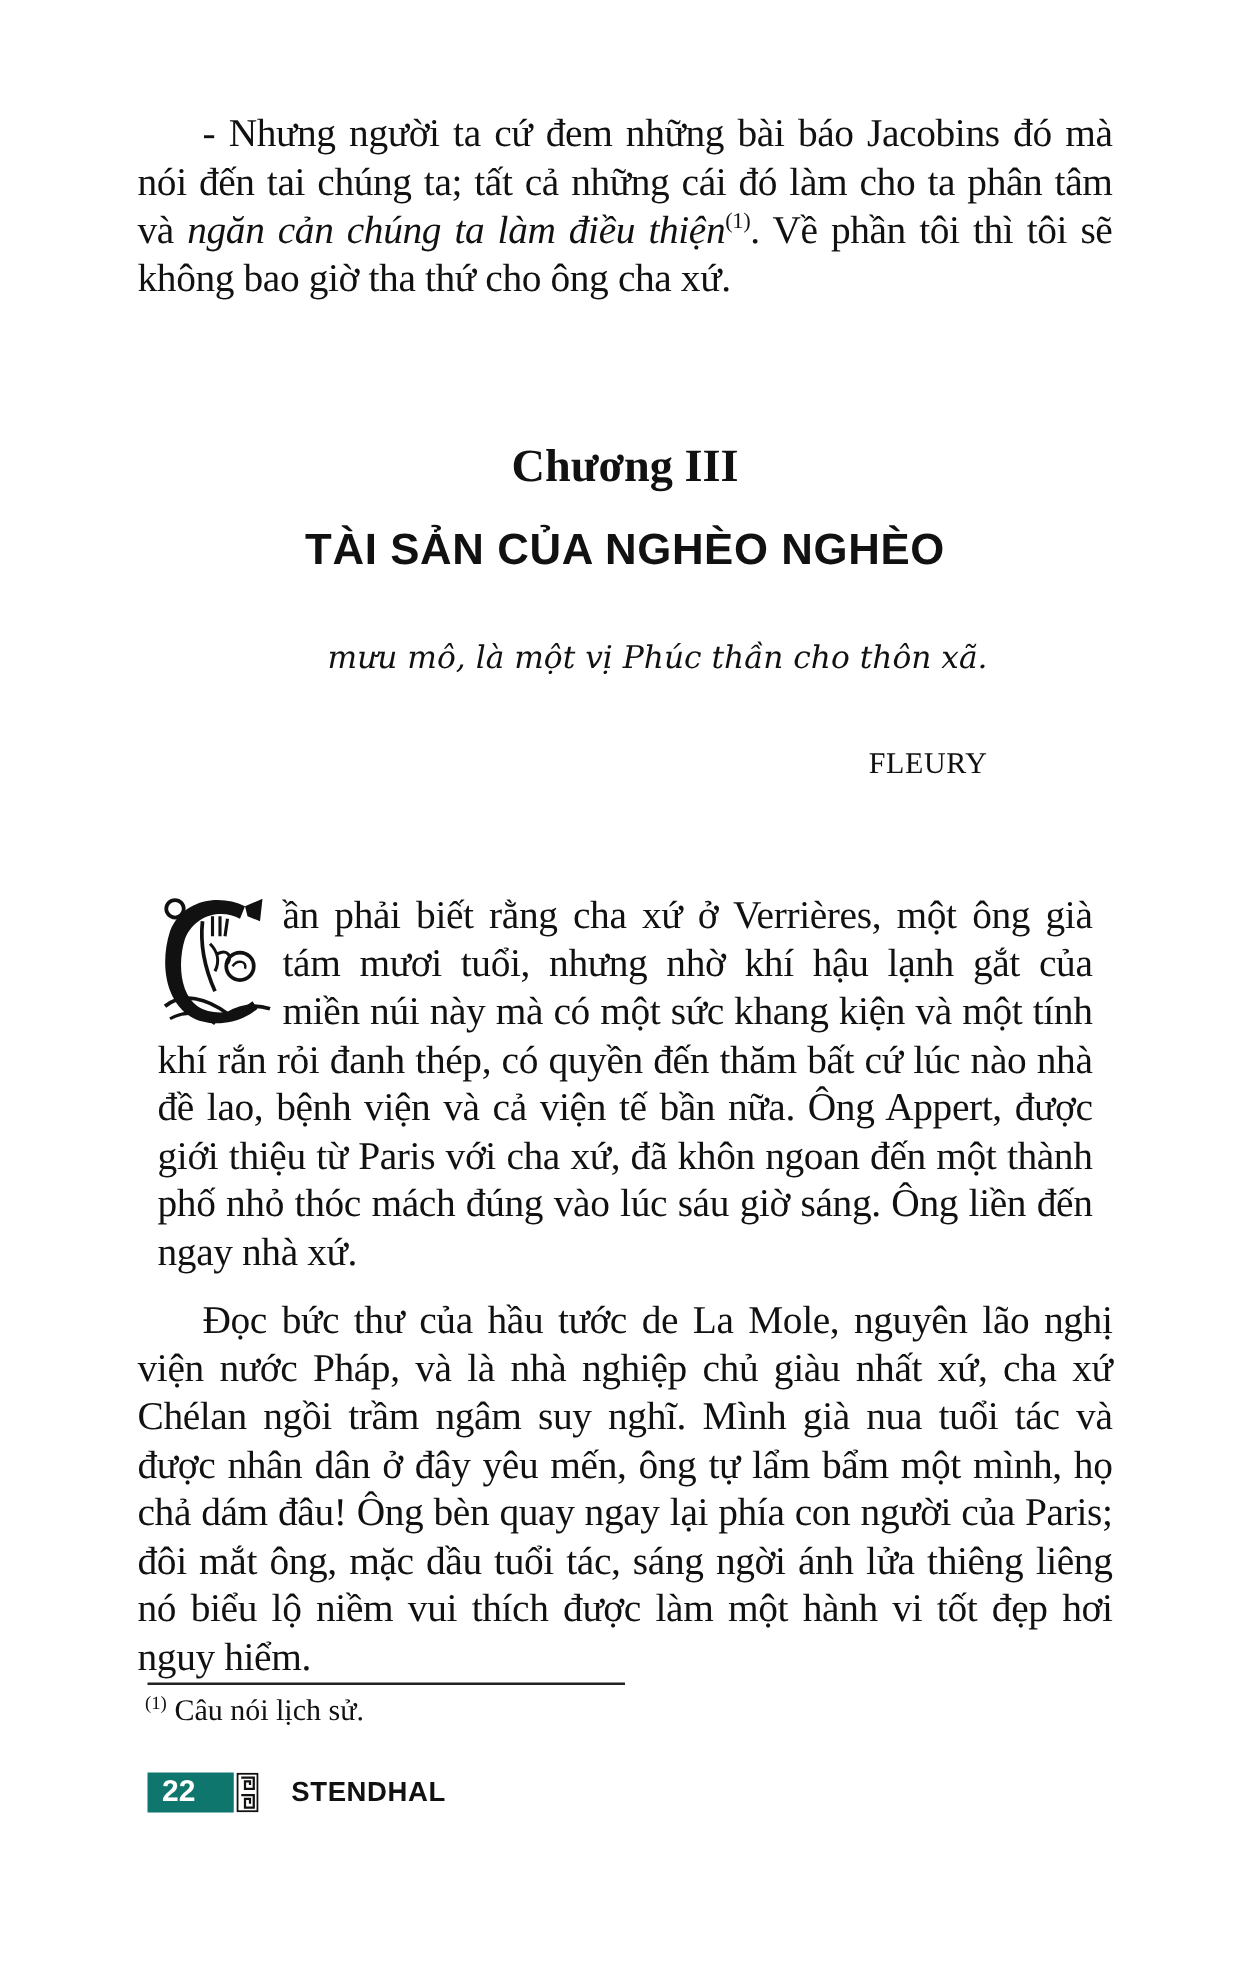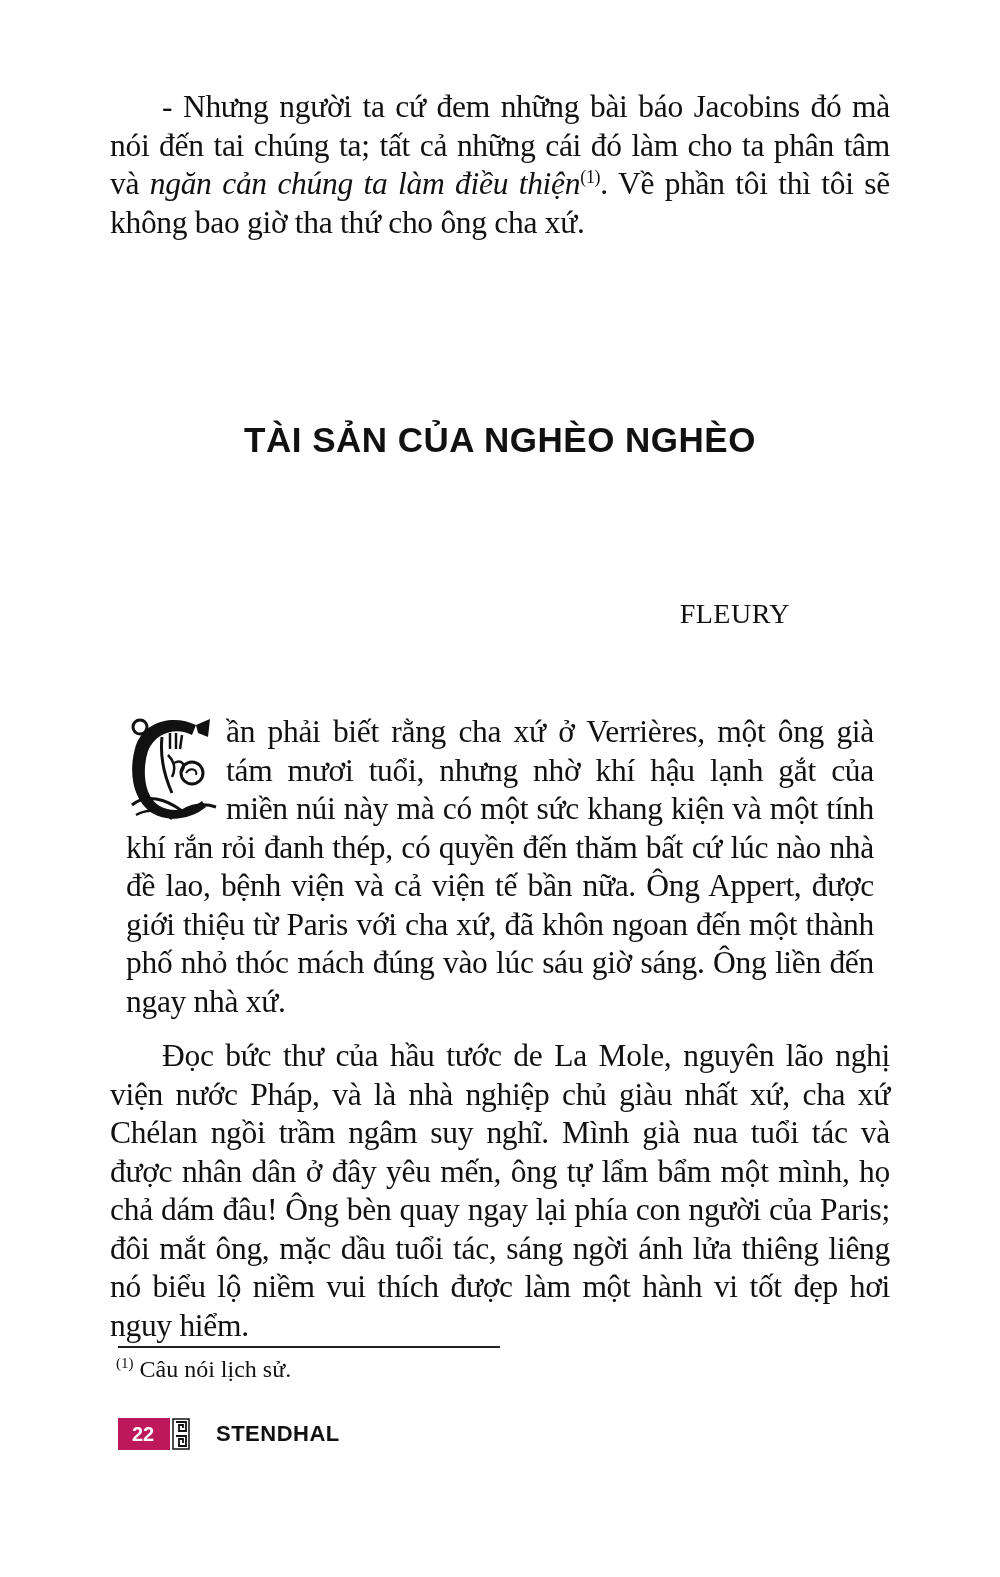--- a/index.html
+++ b/index.html
@@ -31,61 +31,63 @@
       font-family: "Liberation Sans", sans-serif; font-weight: bold; font-size: 35px;
       letter-spacing: 0.5px;
     }
 
     .epigraph {
       position: absolute; right: 110px; top: 504px; text-align: right;
       font-family: "DejaVu Serif", serif; font-style: italic; font-size: 25px; line-height: 44px;
     }
     .epigraph-author {
       position: absolute; right: 110px; top: 598px;
-      font-family: "Liberation Serif", serif; font-size: 28px; letter-spacing: 0.5px;
+      font-family: "Liberation Serif", serif; font-size: 24px; letter-spacing: 0.5px;
     }
 
     #main { top: 697px; }
     .dropcap-wrap { float: left; width: 92px; height: 108px; margin: 2px 8px 0 0; position: relative; }
     .dropcap-wrap svg { width: 92px; height: 108px; display: block; }
 
     .footnote-rule {
       position: absolute; left: 118px; top: 1346px; width: 382px; height: 0;
       border-top: 2px solid #222;
     }
     .footnote {
       position: absolute; left: 116px; top: 1354px;
       font-size: 24px; line-height: 30px;
     }
     .footnote sup { font-size: 15px; }
 
     .footer { position: absolute; left: 118px; top: 1418px; height: 32px; display: flex; align-items: center; }
     .page-num {
-      background: #be185d; color: #fff; width: 50px; height: 32px;
-      font-family: "Liberation Sans", sans-serif; font-weight: bold; font-size: 20px;
-      display: flex; align-items: center; justify-content: center; padding-right: 2px;
+      background: #0f766e; color: #fff; width: 50px; height: 32px;
+      font-family: "Liberation Sans", sans-serif; font-weight: bold; font-size: 24px;
+      display: flex; align-items: center; justify-content: center; padding-right: 19px;
     }
     .footer-ornament { width: 18px; height: 32px; margin-left: 2px; }
     .footer-author {
       margin-left: 26px;
       font-family: "Liberation Sans", sans-serif; font-weight: bold; font-size: 22px; letter-spacing: 0.5px;
     }
   </style>
 </head>
 <body>
 
 <div class="page">
 
   <div class="body-text" id="intro">
     <p class="p-indent"><span>- Nhưng người ta cứ đem những bài báo Jacobins đó mà nói đến tai chúng ta; tất cả những cái đó làm cho ta phân tâm và </span><span class="ital">ngăn cản chúng ta làm điều thiện</span><sup>(1)</sup><span>. Về phần tôi thì tôi sẽ không bao giờ tha thứ cho ông cha xứ.</span></p>
   </div>
 
+  <div class="chapter-num">Chương III</div>
   <div class="chapter-title">TÀI SẢN CỦA NGHÈO NGHÈO</div>
 
   <div class="epigraph">
+    <div>mưu mô, là một vị Phúc thần cho thôn xã.</div>
   </div>
   <div class="epigraph-author">FLEURY</div>
 
   <div class="body-text" id="main">
     <p class="p">
       <span class="dropcap-wrap">
         <svg viewBox="0 0 92 108" xmlns="http://www.w3.org/2000/svg">
 
           <path d="M70 10 C50 0 20 4 10 30 C2 55 6 85 26 98 C42 108 66 104 80 92 L76 86 C64 96 44 98 32 90 C18 80 16 55 22 36 C30 16 52 12 66 20 Z" fill="#111"></path>
           <circle cx="14" cy="12" r="7" fill="none" stroke="#111" stroke-width="3"></circle>

